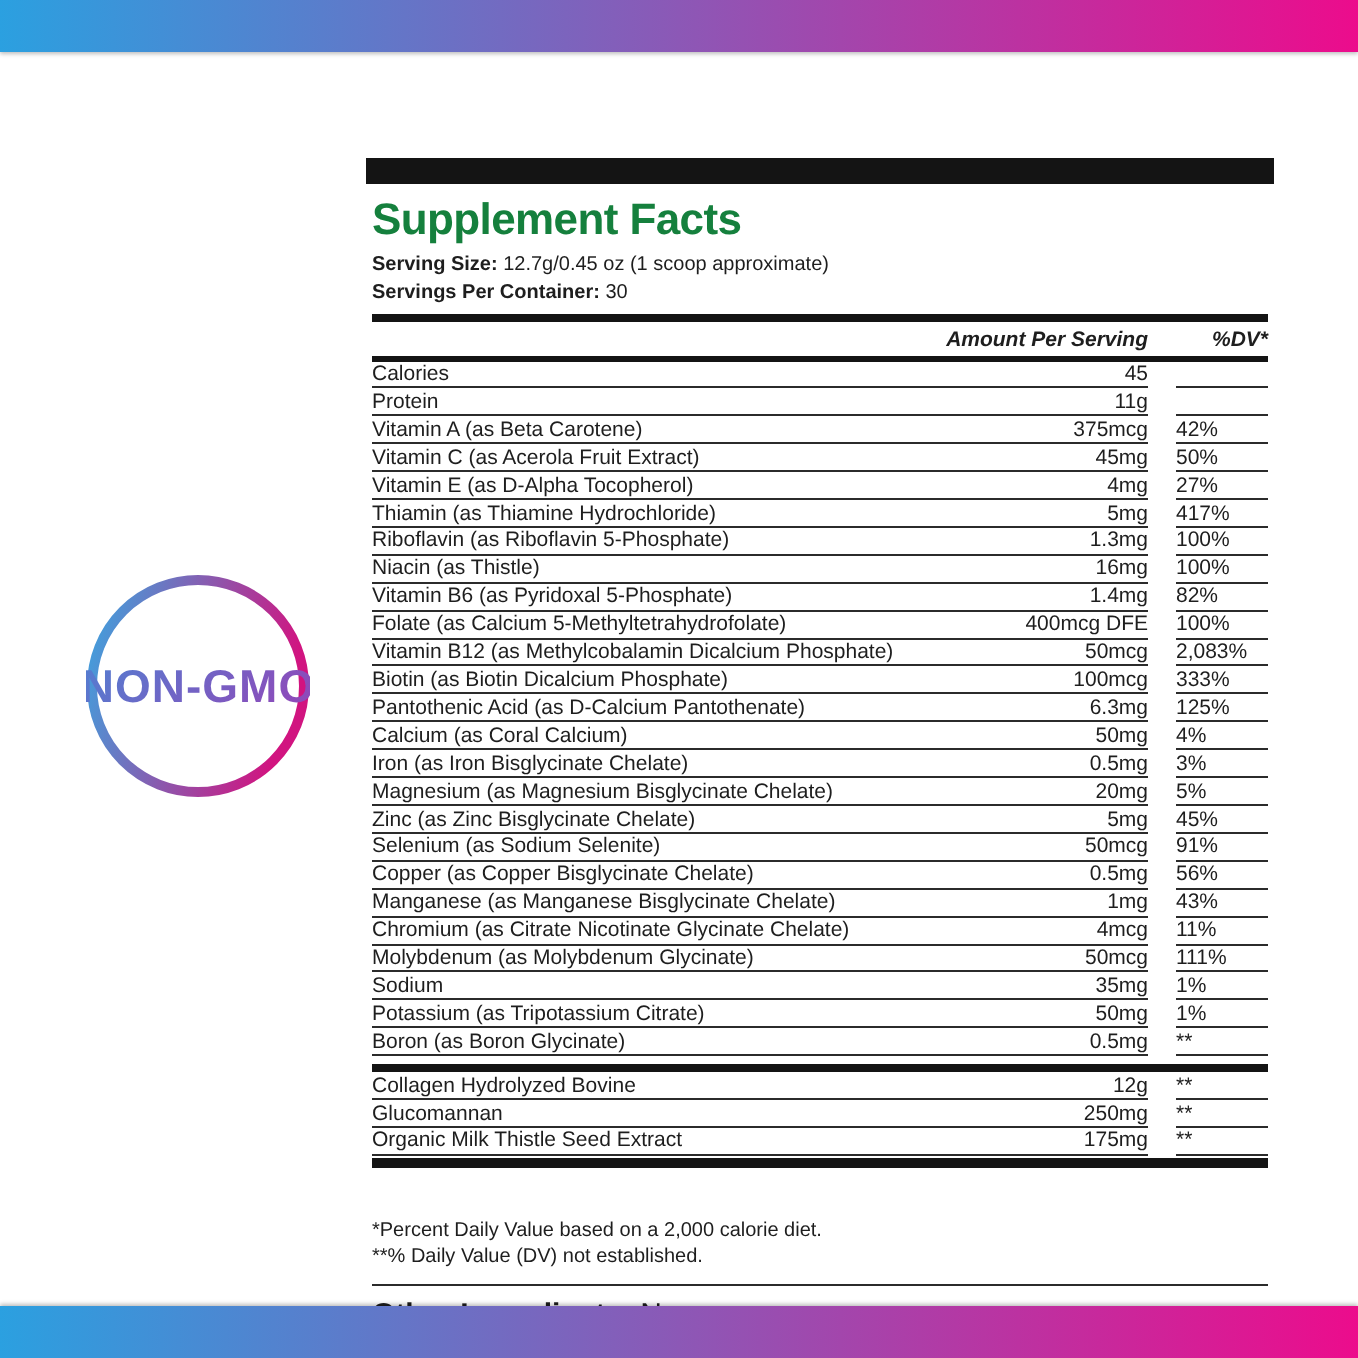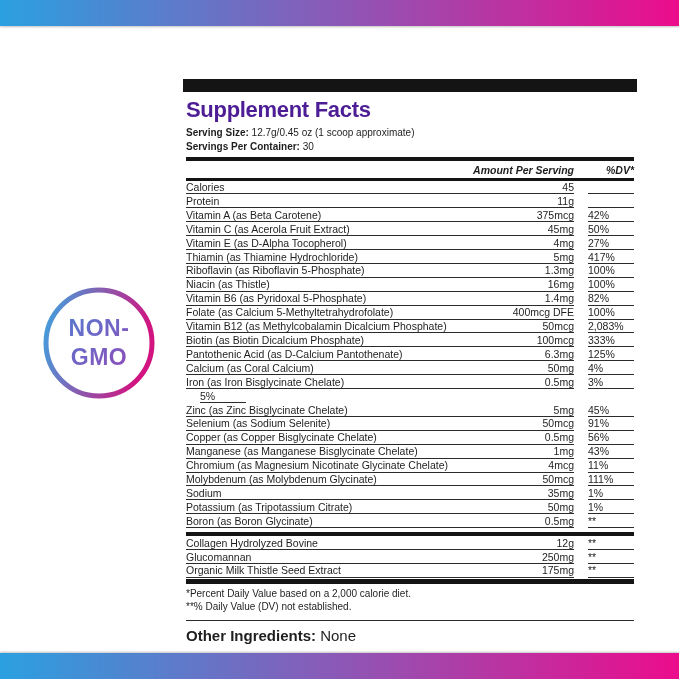--- a/index.html
+++ b/index.html
@@ -13,50 +13,50 @@
     position:absolute; left:0; width:679px; height:26px;
     background:linear-gradient(90deg,#2BA0E0 0%,#8C58B6 50%,#EC0C8C 100%);
   }
   .gradient-bar.top { top:0; box-shadow:0 1px 2px rgba(0,0,0,.25); }
   .gradient-bar.bottom { bottom:0; box-shadow:0 -1px 2px rgba(0,0,0,.25); }
 
   
   .badge { position:absolute; left:43px; top:287px; width:112px; height:112px; }
   .badge svg { position:absolute; inset:0; }
   .badge-text {
-    position:absolute; inset:0; display:flex; flex-direction:column;
+    position:absolute; inset:0; display:flex; flex-direction:row;
     align-items:center; justify-content:center;
     font-weight:bold; font-size:23px; line-height:1.25; letter-spacing:.5px;
     background:linear-gradient(135deg,#4A86D4 10%,#9C3EB4 90%);
     -webkit-background-clip:text; background-clip:text; color:transparent;
   }
 
   
   .panel { position:absolute; left:183px; top:79px; width:454px; }
   .panel-topbar { height:13px; background:#141414; }
   .panel-inner { padding:0 3px; }
-  .title { font-size:22px; font-weight:bold; letter-spacing:-.3px; margin:5px 0 3px 0; color:#4c1d95; }
+  .title { font-size:22px; font-weight:bold; letter-spacing:-.3px; margin:5px 0 3px 0; color:#15803d; }
   .meta { font-size:10px; line-height:13.5px; }
   .meta .lbl { font-weight:bold; }
   .divider-thick { height:4px; background:#141414; margin-top:4px; }
   .divider-thick2 { height:5px; background:#141414; margin-top:1px; }
   .divider-med { height:2.5px; background:#141414; }
   .divider-thin { height:1px; background:#2b2b2b; margin-top:2px; }
 
   .header-row { display:flex; align-items:flex-end; font-weight:bold; font-size:10.5px; padding:3px 0 2px 0;font-style:italic; }
   .header-row .hdr-main { flex:1; text-align:right; }
   .header-row .hdr-dv { width:46px; margin-left:14px; text-align:right; }
 
   .row { display:flex; font-size:10.5px; line-height:12.4px; }
   .row-main { flex:1; display:flex; justify-content:space-between; border-bottom:1px solid #2b2b2b; padding-top:0.5px; }
   .row .nm { text-align:right; padding-right:6px; }
   .row .amt { text-align:left; white-space:nowrap; }
   .row .dv { width:46px; margin-left:14px; text-align:left; border-bottom:1px solid #2b2b2b; padding-top:0.5px; }
 
-  .footnotes { font-size:10px; line-height:13px; padding:3px 0 5px 0; }
+  .footnotes { font-size:10px; line-height:13px; padding:3px 0 5px 0;margin-top:22px; }
   .other { font-size:15px; padding-top:6px; }
   .other .lbl { font-weight:bold; }
 </style>
 </head>
 <body>
 
 <div class="gradient-bar top"></div>
 
 <div class="badge">
   <svg viewBox="0 0 112 112">
@@ -206,20 +206,24 @@
 
         <div class="row">
           <div class="row-main">
             <span class="nm">Iron (as Iron Bisglycinate Chelate)</span>
             <span class="amt">0.5mg</span>
           </div>
           <div class="dv">3%</div>
         </div>
 
         <div class="row">
+          <div class="row-main">
+            <span class="nm">Magnesium (as Magnesium Bisglycinate Chelate)</span>
+            <span class="amt">20mg</span>
+          </div>
           <div class="dv">5%</div>
         </div>
 
         <div class="row">
           <div class="row-main">
             <span class="nm">Zinc (as Zinc Bisglycinate Chelate)</span>
             <span class="amt">5mg</span>
           </div>
           <div class="dv">45%</div>
         </div>
@@ -243,21 +247,21 @@
         <div class="row">
           <div class="row-main">
             <span class="nm">Manganese (as Manganese Bisglycinate Chelate)</span>
             <span class="amt">1mg</span>
           </div>
           <div class="dv">43%</div>
         </div>
 
         <div class="row">
           <div class="row-main">
-            <span class="nm">Chromium (as Magnesium Nicotinate Glycinate Chelate)</span>
+            <span class="nm">Chromium (as Citrate Nicotinate Glycinate Chelate)</span>
             <span class="amt">4mcg</span>
           </div>
           <div class="dv">11%</div>
         </div>
 
         <div class="row">
           <div class="row-main">
             <span class="nm">Molybdenum (as Molybdenum Glycinate)</span>
             <span class="amt">50mcg</span>
           </div>

